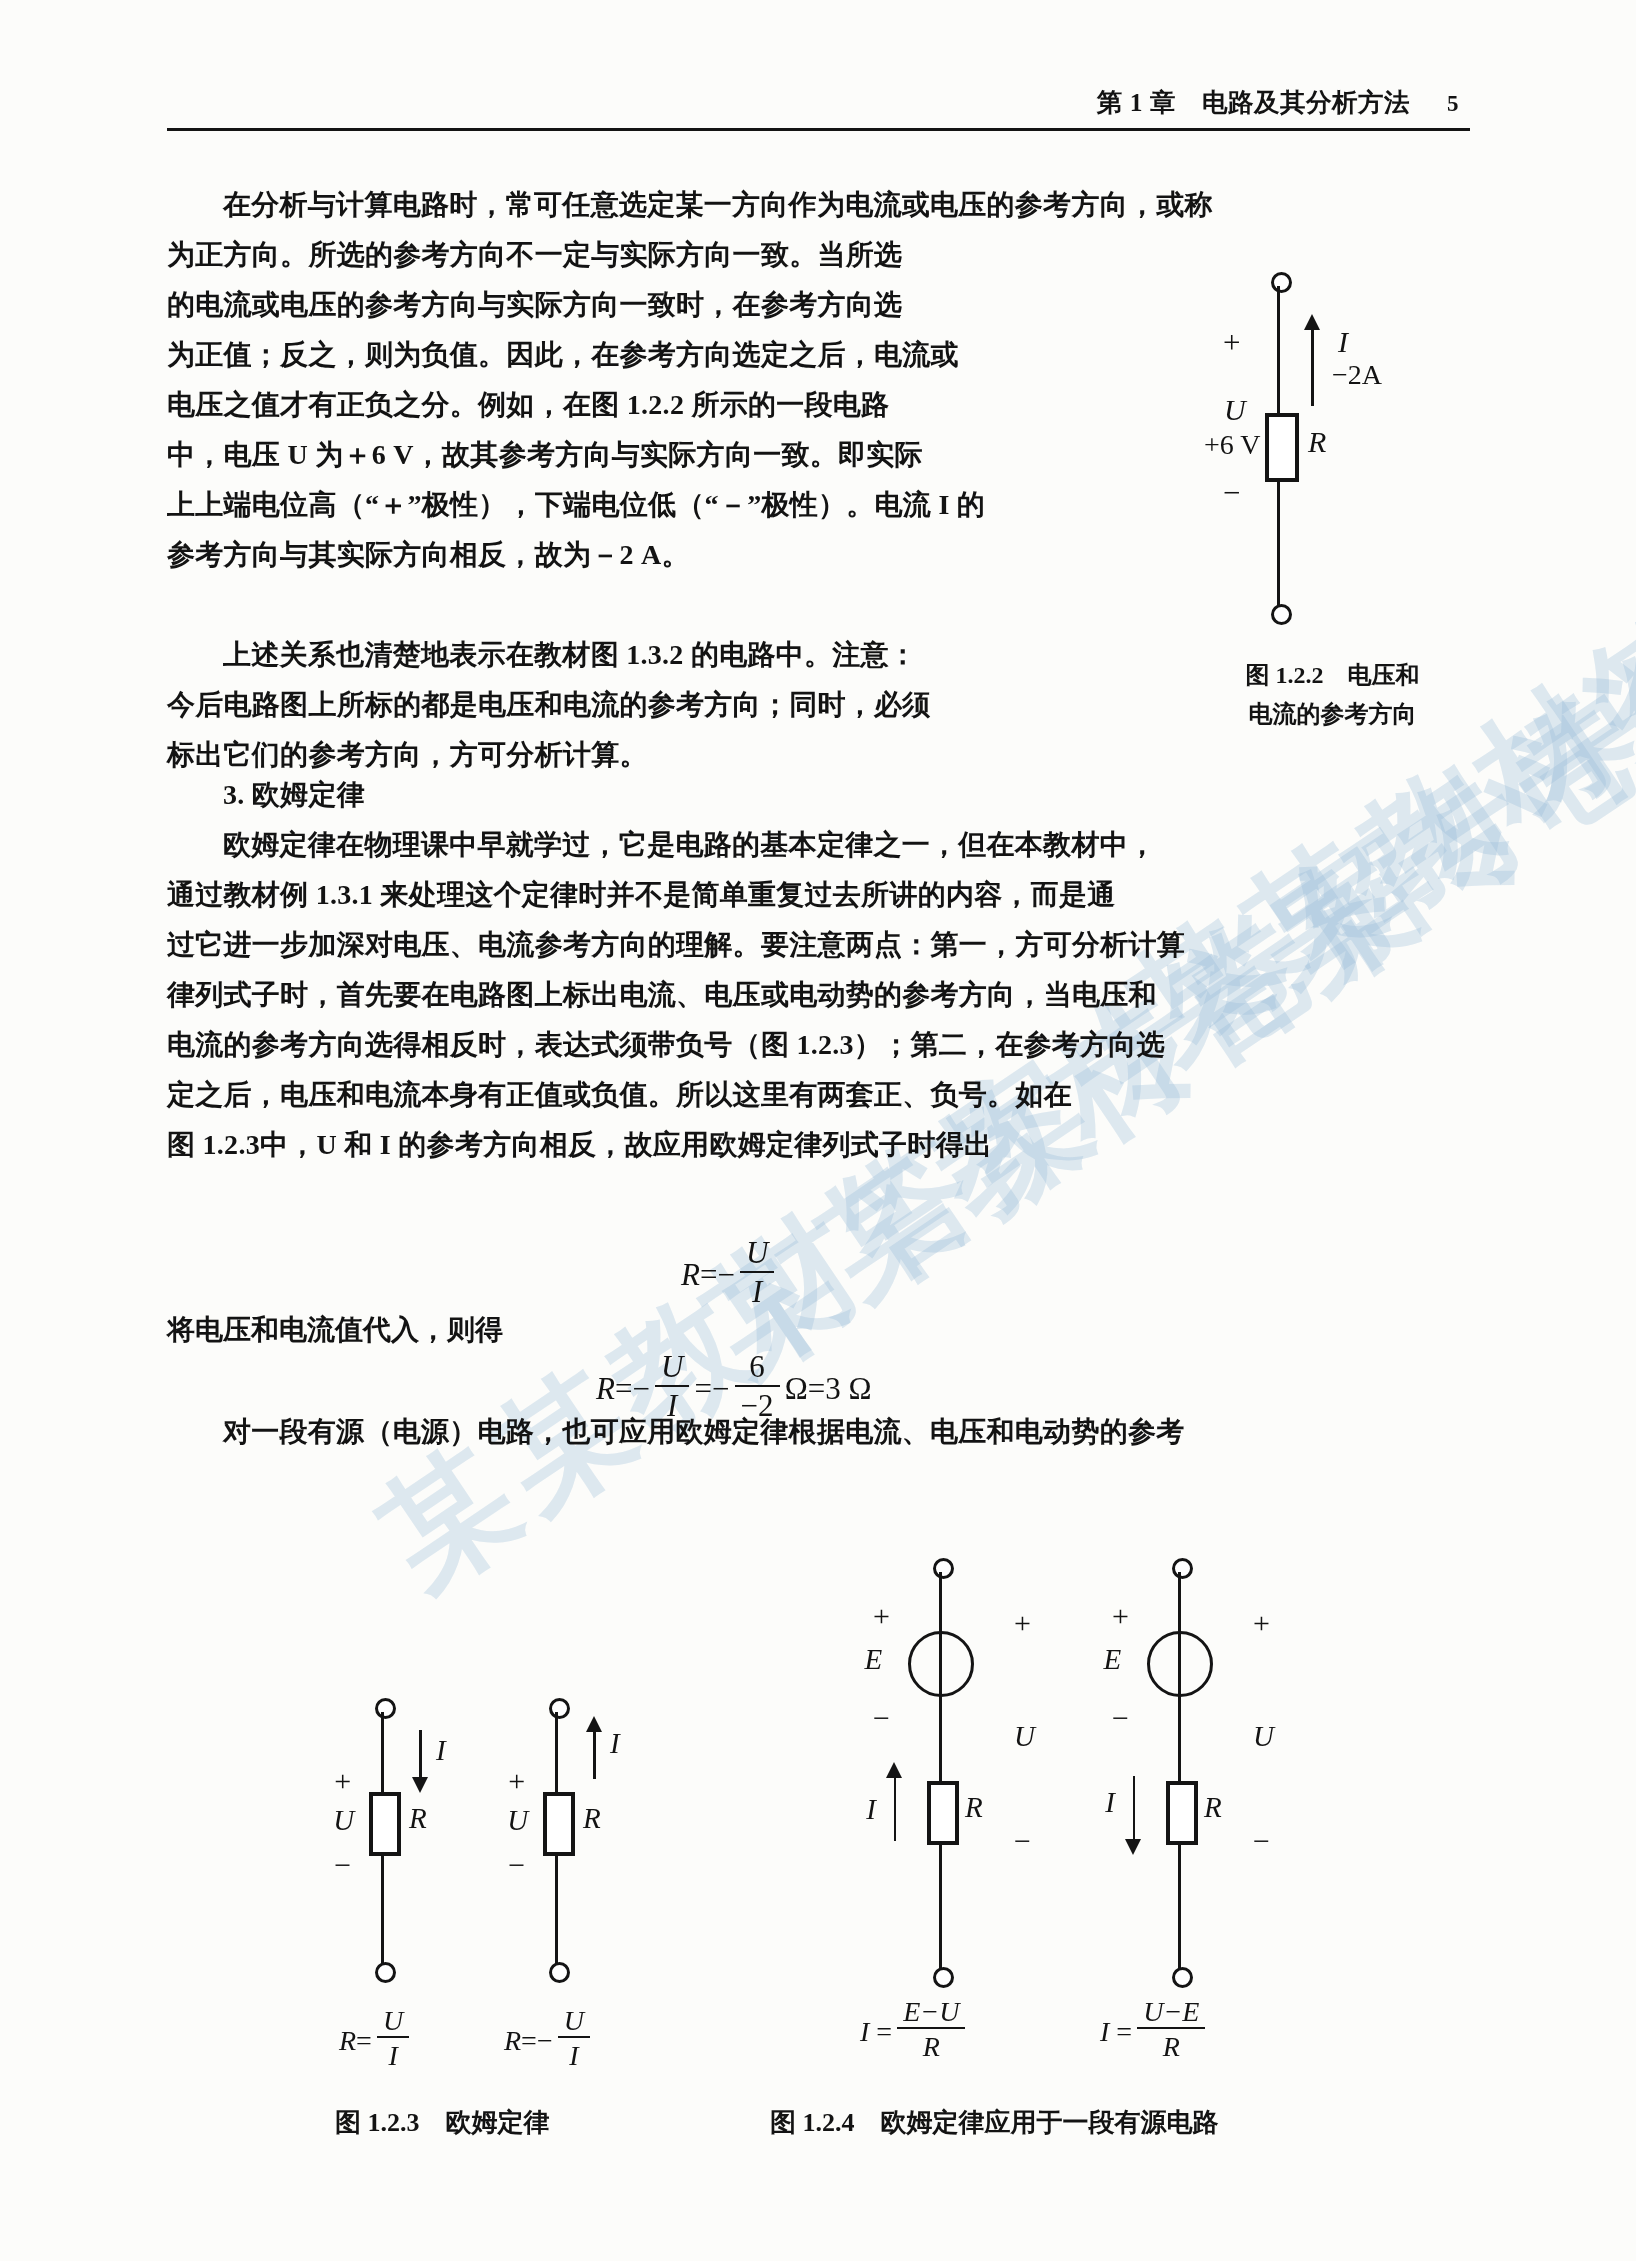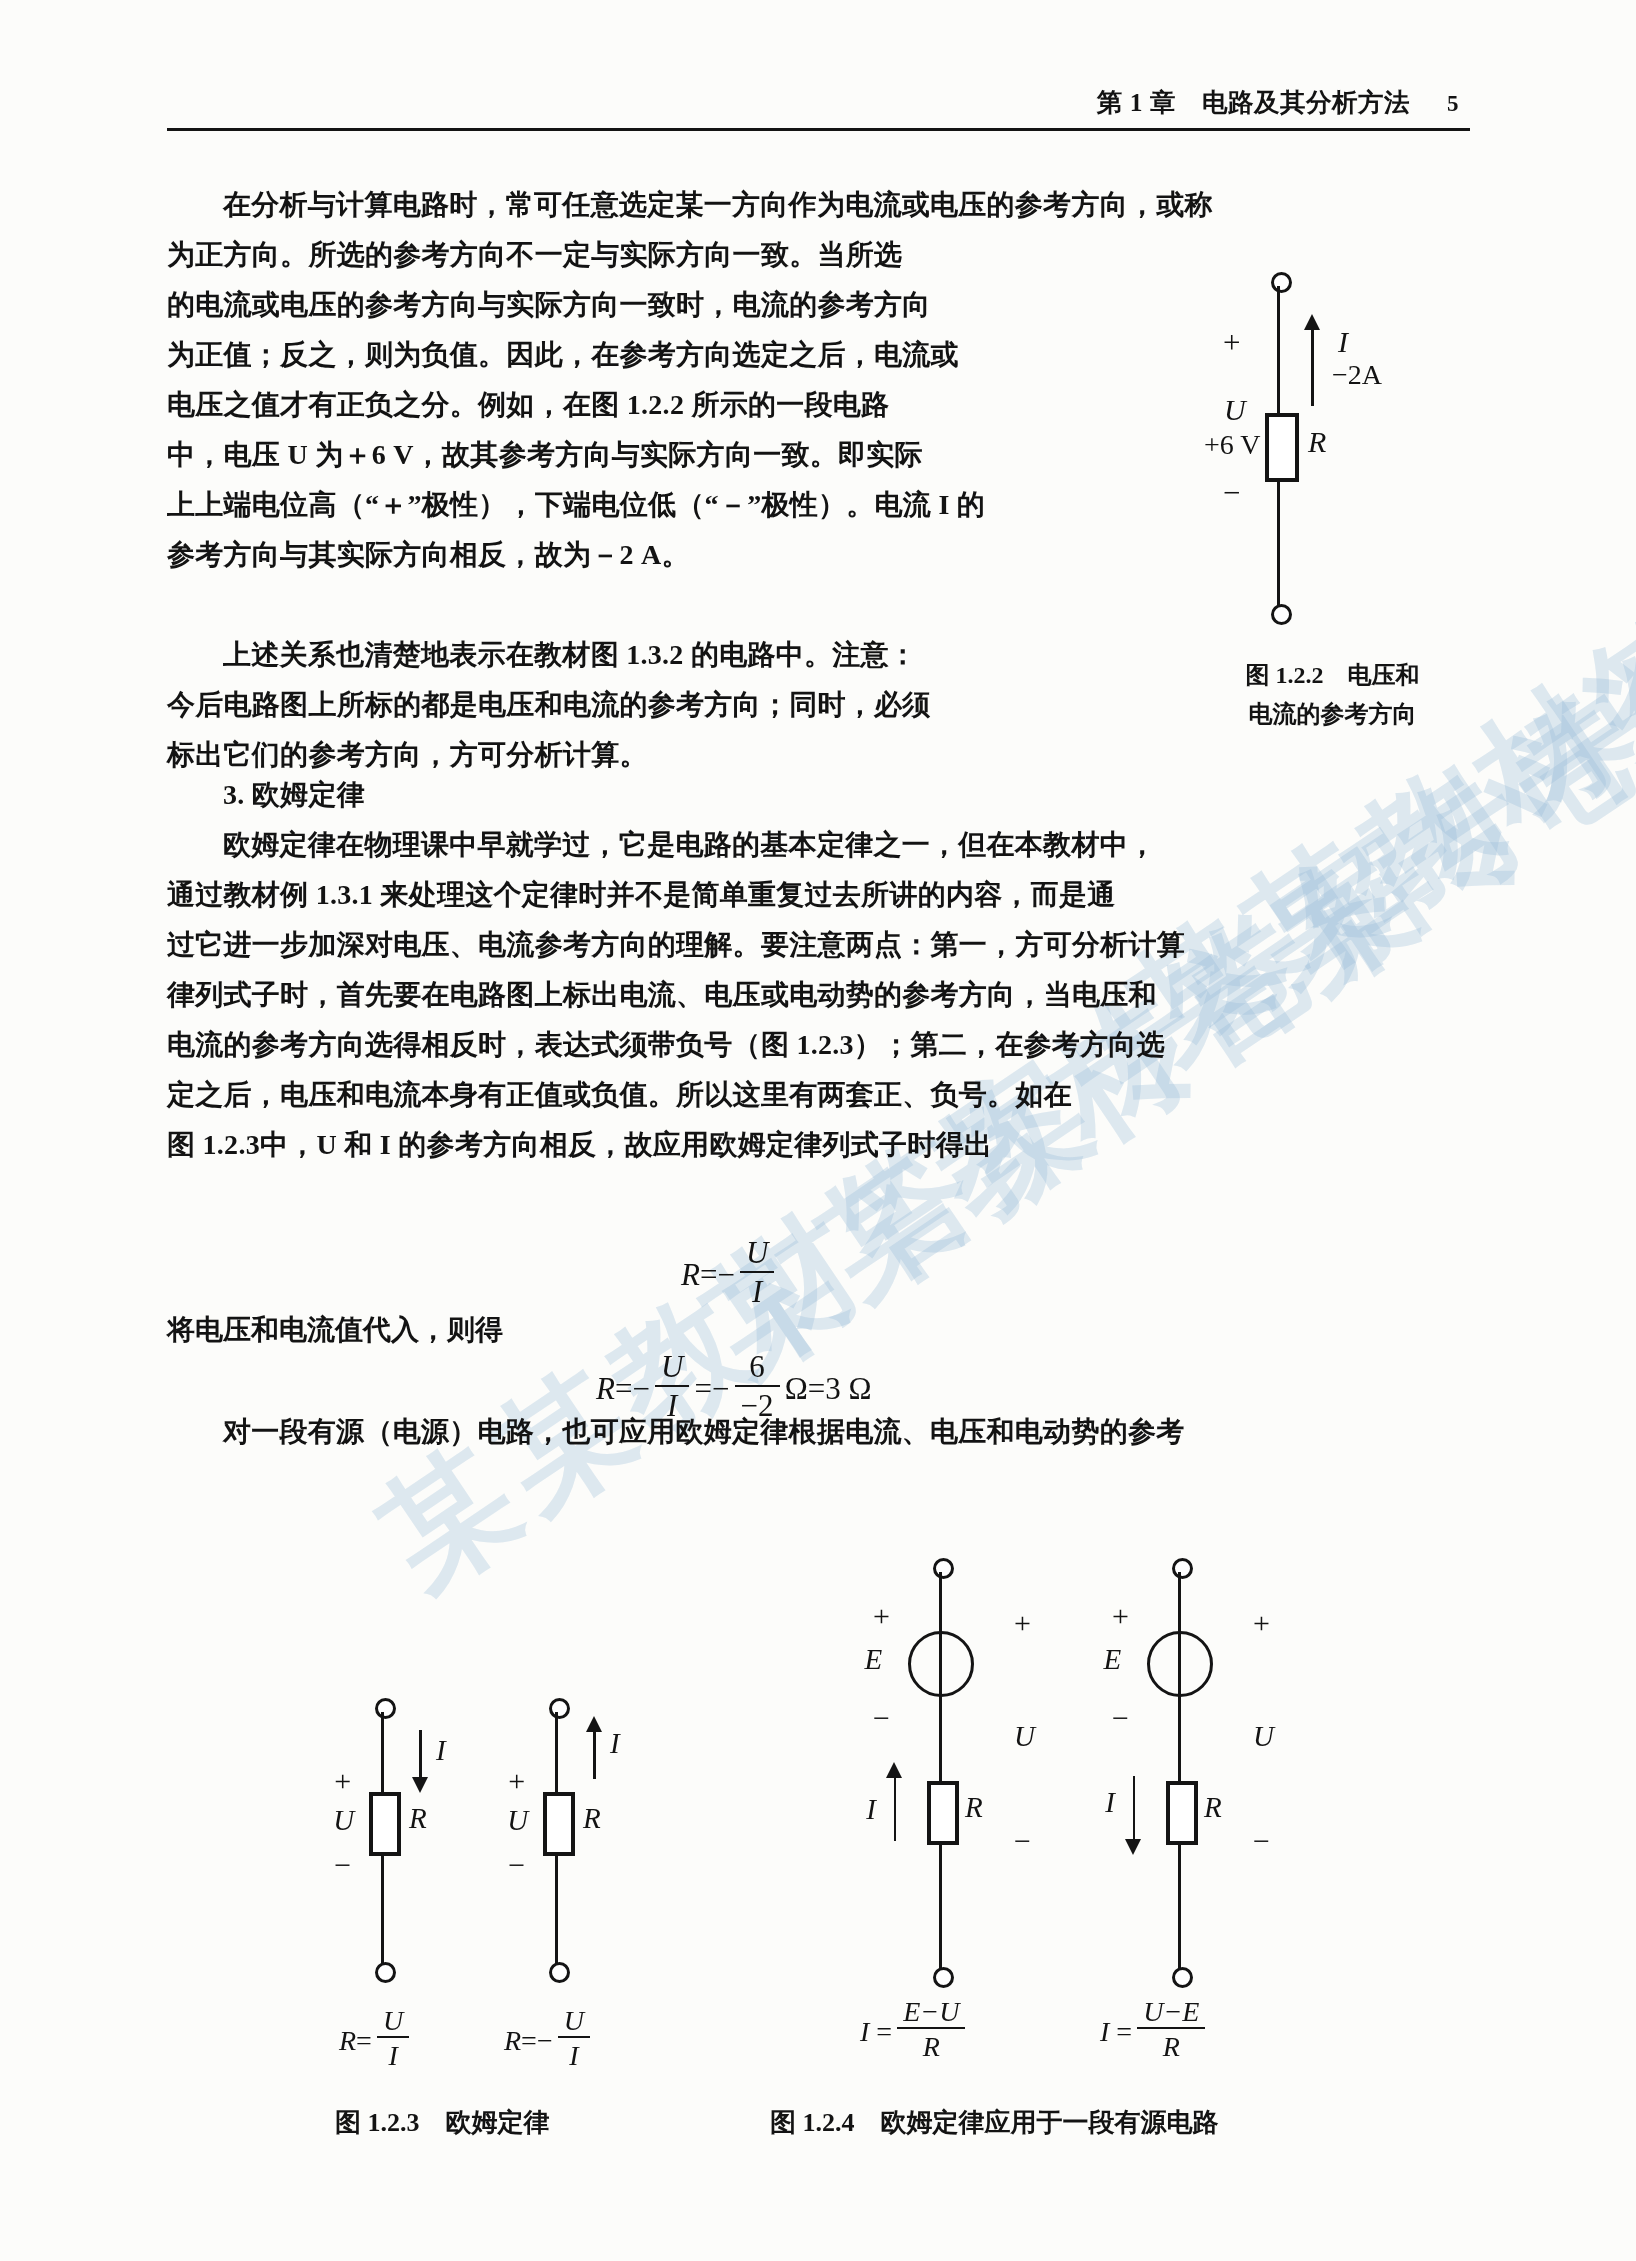--- a/index.html
+++ b/index.html
@@ -84,21 +84,21 @@
   <div class="wm wm3">某某教材答案专卷解小书库</div>
 
   <div class="hdr">
     <span>第 1 章　电路及其分析方法</span><span class="num">5</span>
   </div>
   <div class="rule"></div>
 
   <div class="col blk-a">
     <div class="ln ind2">在分析与计算电路时，常可任意选定某一方向作为电流或电压的参考方向，或称</div>
     <div class="ln narrow">为正方向。所选的参考方向不一定与实际方向一致。当所选</div>
-    <div class="ln narrow">的电流或电压的参考方向与实际方向一致时，电流的参考方向</div>
+    <div class="ln narrow">的电流或电压的参考方向与实际方向一致时，在参考方向选</div>
     <div class="ln narrow">为正值；反之，则为负值。因此，在参考方向选定之后，电流或</div>
     <div class="ln narrow">电压之值才有正负之分。例如，在图 1.2.2 所示的一段电路</div>
     <div class="ln narrow">中，电压 U 为＋6 V，故其参考方向与实际方向一致。即实际</div>
     <div class="ln narrow">上上端电位高（“＋”极性），下端电位低（“－”极性）。电流 I 的</div>
     <div class="ln narrow">参考方向与其实际方向相反，故为－2 A。</div>
   </div>
 
   <div class="col blk-b">
     <div class="ln ind2">上述关系也清楚地表示在教材图 1.3.2 的电路中。注意：</div>
     <div class="ln">今后电路图上所标的都是电压和电流的参考方向；同时，必须</div>

